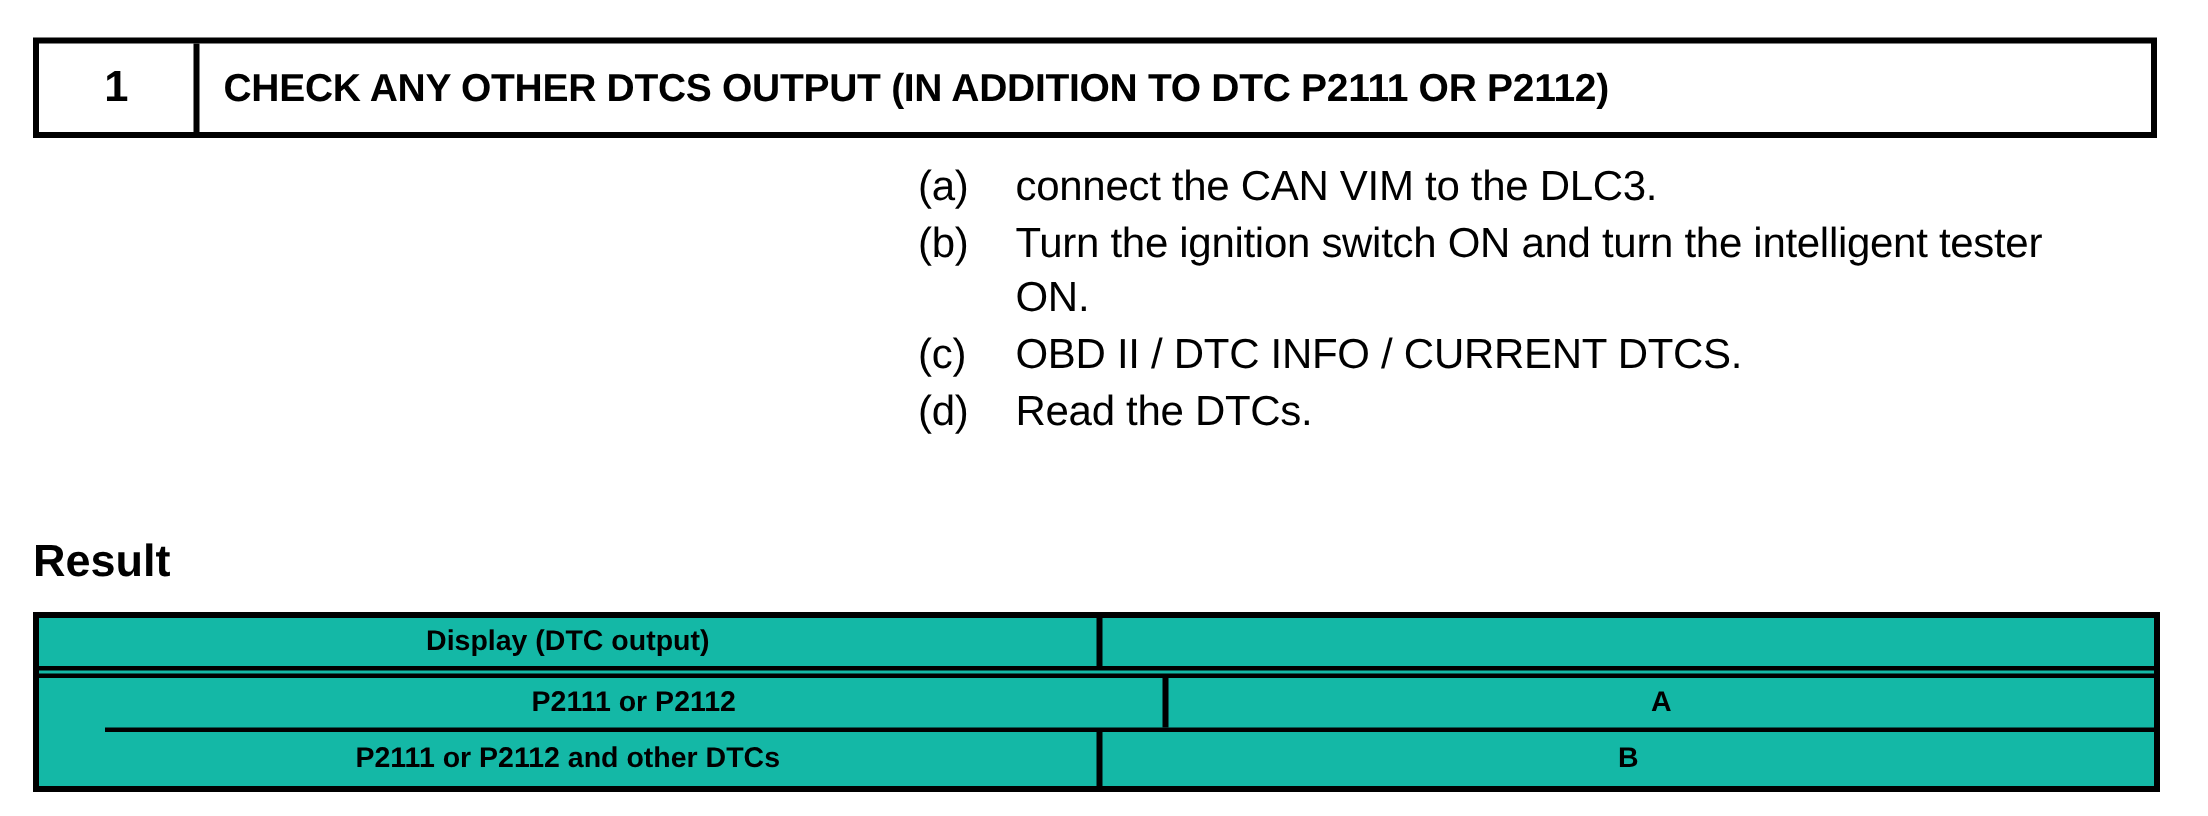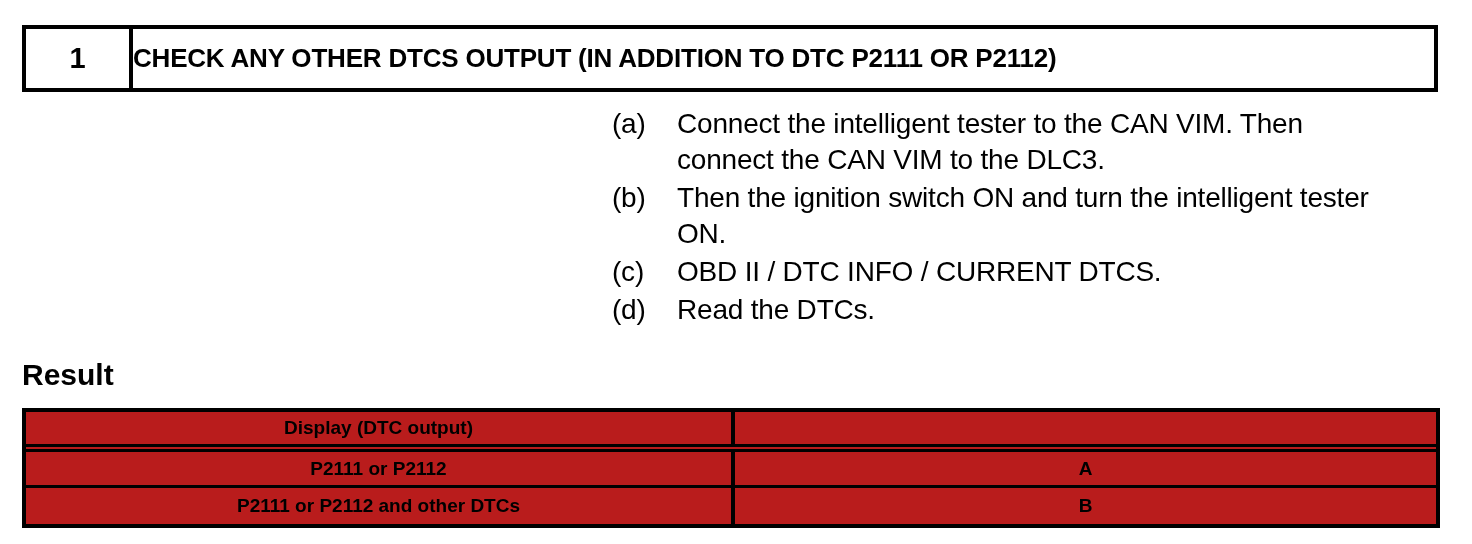--- a/index.html
+++ b/index.html
@@ -38,21 +38,21 @@
     display: flex;
     align-items: center;
     justify-content: center;
     font-size: 29px;
     font-weight: bold;
   }
   .step-title-cell {
     flex: 1;
     display: flex;
     align-items: center;
-    padding-left: 0;
+    padding-left: 16px;
     font-size: 26px;
     font-weight: bold;
     letter-spacing: -0.2px;
     white-space: nowrap;
   }
 
   
   .instructions {
     position: absolute;
     left: 612px;
@@ -89,33 +89,34 @@
     text-align: right;
   }
 
   .result-table {
     position: absolute;
     left: 22px;
     top: 408px;
     width: 1418px;
     border: 4px solid #000;
     box-sizing: border-box;
-    background: #b91c1c;
+    background: #14b8a6;
   }
   .t-row {
     display: flex;
     align-items: stretch;
   }
   .t-head {
     height: 32px;
     border-bottom: 8px double #000;
   }
   .t-body-row-0 {
     height: 33px;
     border-bottom: 3px solid #000;
+    margin-left: 44px;
   }
   .t-body-row-1 {
     height: 36px;
     justify-content: center;
   }
   .t-cell {
     display: flex;
     align-items: center;
     justify-content: center;
     font-size: 19px;
@@ -139,29 +140,28 @@
   <div class="step-header">
     <div class="step-number-cell">1</div>
     <div class="step-title-cell">CHECK ANY OTHER DTCS OUTPUT (IN ADDITION TO DTC P2111 OR P2112)</div>
   </div>
 
   <div class="instructions">
 
     <div class="instruction">
       <span class="marker">(a)</span>
       <span class="lines">
-        <span class="line">Connect the intelligent tester to the CAN VIM. Then</span>
         <span class="line">connect the CAN VIM to the DLC3.</span>
       </span>
     </div>
 
     <div class="instruction">
       <span class="marker">(b)</span>
       <span class="lines">
-        <span class="line">Then the ignition switch ON and turn the intelligent tester</span>
+        <span class="line">Turn the ignition switch ON and turn the intelligent tester</span>
         <span class="line">ON.</span>
       </span>
     </div>
 
     <div class="instruction">
       <span class="marker">(c)</span>
       <span class="lines">
         <span class="line">OBD II / DTC INFO / CURRENT DTCS.</span>
       </span>
     </div>

